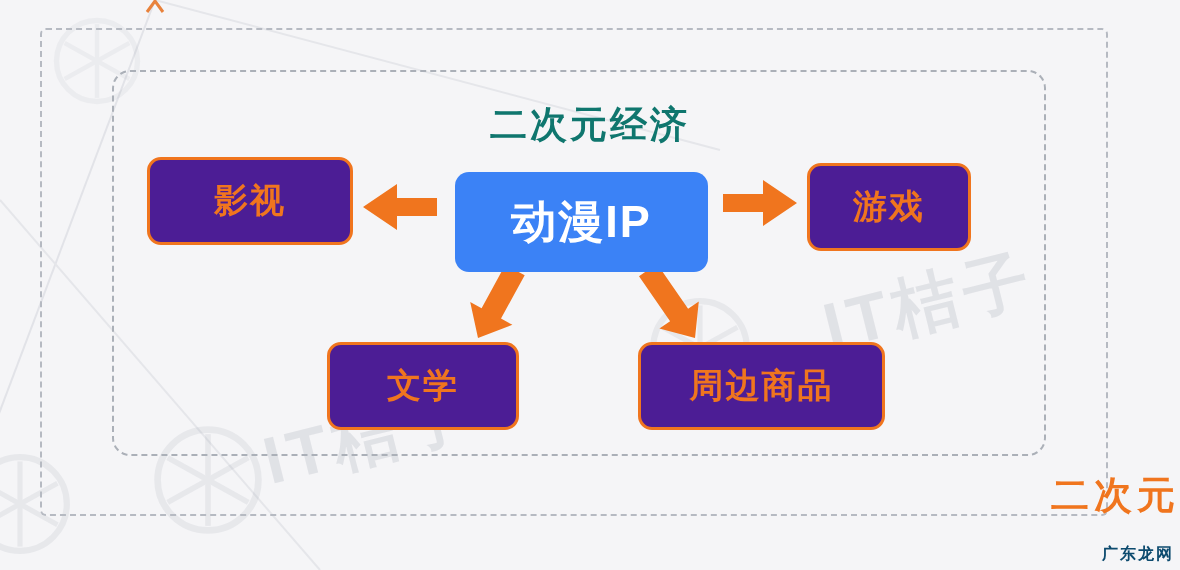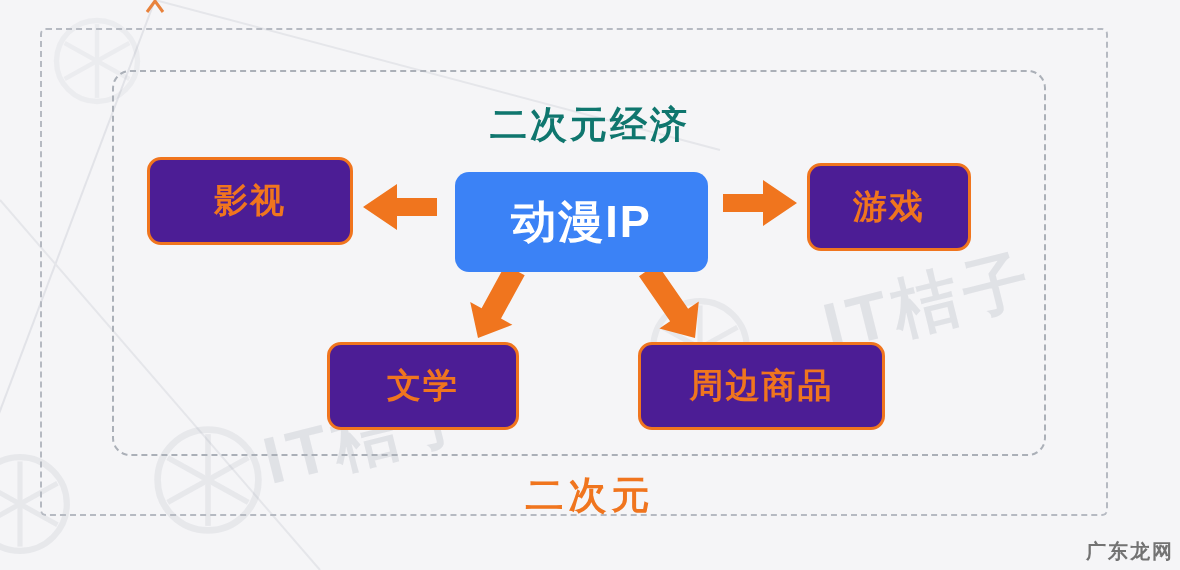--- a/index.html
+++ b/index.html
@@ -25,21 +25,21 @@
   }
   .inner-border{
     position:absolute;z-index:3;left:112px;top:70px;width:934px;height:386px;
     border:2px dashed #abb0b8;border-radius:18px;box-sizing:border-box;
   }
   .diagram-title{
     position:absolute;z-index:4;left:0;top:100px;width:100%;text-align:center;
     color:#0f766e;font-size:37px;font-weight:bold;letter-spacing:3px;
   }
   .outer-label{
-    position:absolute;z-index:4;left:0;top:470px;width:100%;text-align:center;
+    position:absolute;z-index:4;left:0;top:470px;width:100%;text-align:right;
     color:#f0751e;font-size:38px;font-weight:bold;letter-spacing:5px;
   }
   .center-node{
     position:absolute;z-index:6;left:455px;top:172px;width:253px;height:100px;
     background:#3b82f6;border-radius:14px;
     display:flex;align-items:center;justify-content:center;
     color:#ffffff;font-size:45px;font-weight:bold;letter-spacing:2px;
   }
   .node{
     position:absolute;z-index:6;background:#4c1d95;
@@ -47,21 +47,21 @@
     display:flex;align-items:center;justify-content:center;
     color:#f0751e;font-size:34px;font-weight:bold;letter-spacing:2px;
   }
   .node-film{left:147px;top:157px;width:206px;height:88px;}
   .node-game{left:807px;top:163px;width:164px;height:88px;}
   .node-literature{left:327px;top:342px;width:192px;height:88px;}
   .node-merch{left:622px;top:342px;width:247px;height:88px;margin-left:16px;}
   .arrows{position:absolute;left:0;top:0;z-index:5;}
   .site-mark{
     position:absolute;z-index:7;right:6px;bottom:5px;
-    color:#737373;font-size:20px;font-weight:bold;letter-spacing:2px;
+    color:#0c4a6e;font-size:16px;font-weight:bold;letter-spacing:2px;
   }
 </style>
 </head>
 <body>
 
 <div class="canvas">
 
   <svg class="bg-lines" width="1180" height="570">
     <line x1="155" y1="0" x2="-60" y2="570" stroke="#e2e3e8" stroke-width="2"></line>
     <line x1="155" y1="0" x2="720" y2="150" stroke="#e5e6ea" stroke-width="2"></line>

